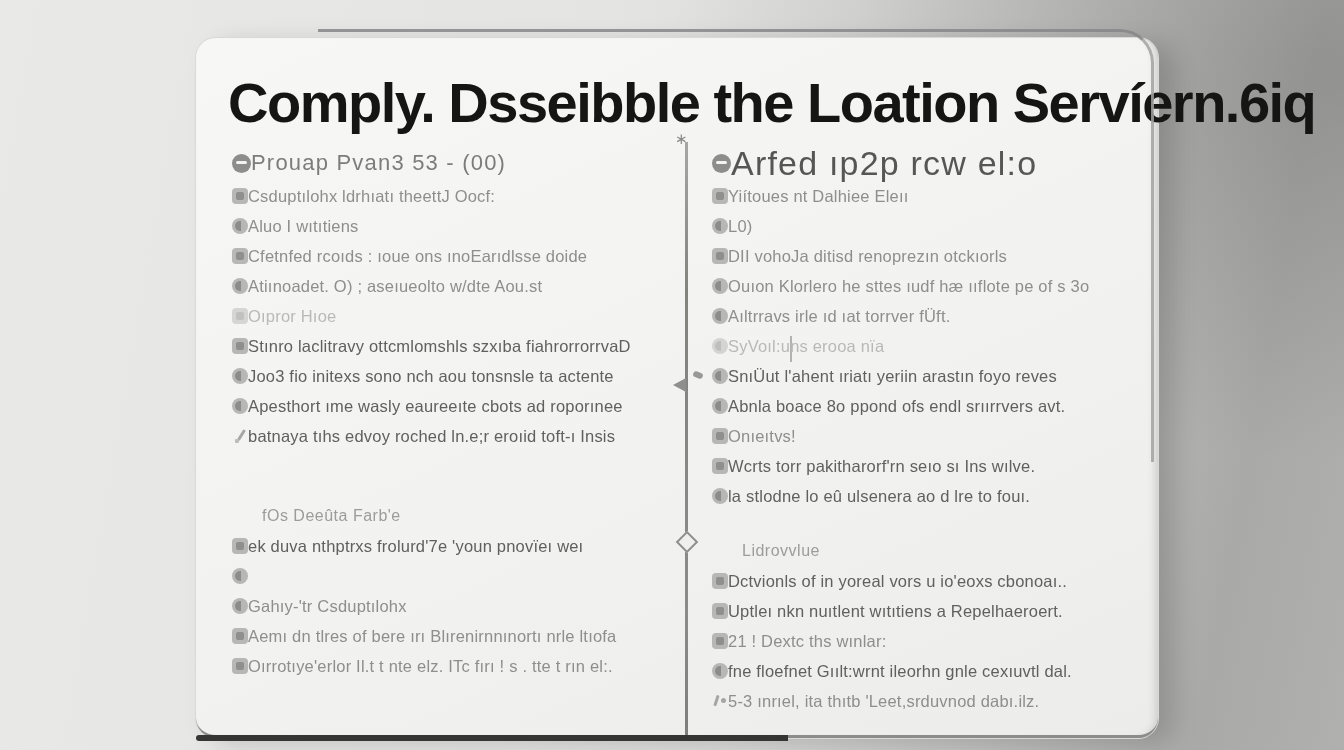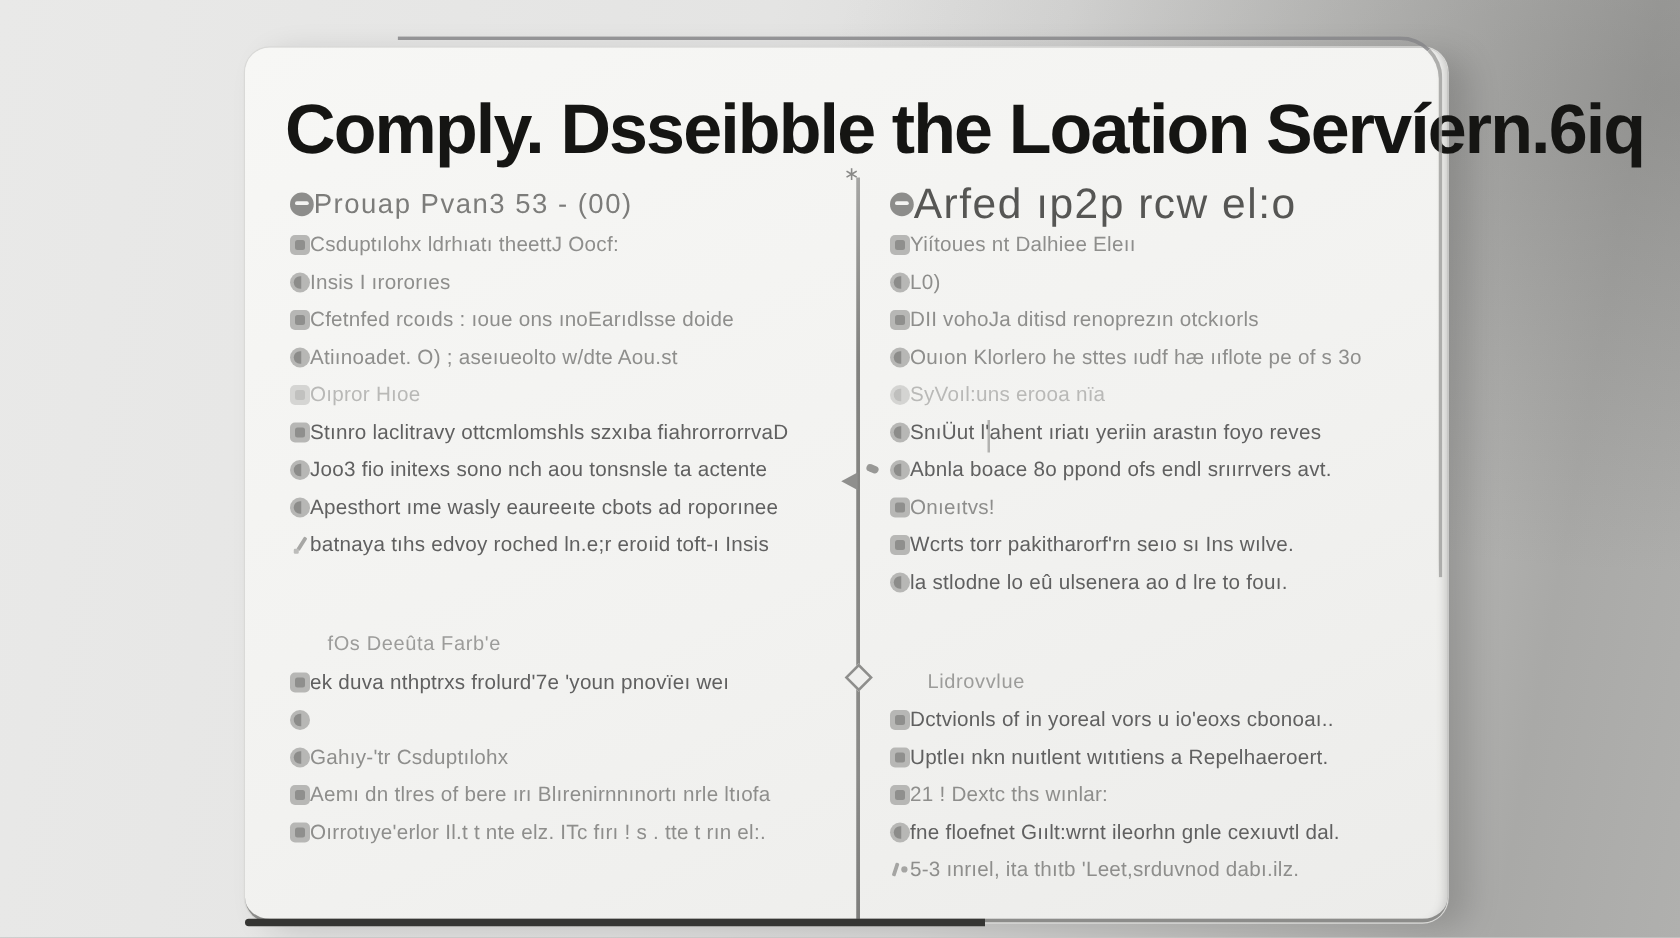--- a/index.html
+++ b/index.html
@@ -74,21 +74,21 @@
   .col-left .header-row .label{font-size:22px;color:#7c7c7a;letter-spacing:1.2px;}
   .col-right .header-row .label{font-size:34px;color:#56565​4;color:#565654;letter-spacing:1.2px;}
   .header-row .badge{width:19px;height:19px;}
   .tone-normal{color:#8e8e8c;}
   .tone-dark{color:#606060;}
   .tone-faded{color:#b9b9b7;}
   .subheading{
     margin:50px 0 0 30px;height:30px;display:flex;align-items:center;
     font-size:16px;color:#9c9c9a;letter-spacing:.5px;white-space:nowrap;
   }
-  .col-right .subheading{}
+  .col-right .subheading{margin-top:25px;}
   
   .badge{position:relative;display:inline-block;width:16px;height:16px;flex:none;}
   .badge-disc{background:#8d8d8b;border-radius:50%;}
   .badge-disc::after{content:"";position:absolute;left:4px;right:4px;top:7px;height:3.5px;background:#f4f4f2;border-radius:2px;}
   .badge-ring{background:#b7b7b5;border-radius:50%;}
   .badge-ring::after{content:"";position:absolute;left:3px;top:3px;width:6px;height:10px;background:#8c8c8a;border-radius:5px 0 0 5px;}
   .badge-sq{background:#b7b7b5;border-radius:4px;}
   .badge-sq::after{content:"";position:absolute;left:4px;top:4px;width:8px;height:8px;background:#8f8f8d;border-radius:2px;}
   .badge-pen::before{content:"";position:absolute;left:8px;top:1px;width:3px;height:12px;background:#a7a7a5;transform:rotate(32deg);border-radius:1px;}
   .badge-pen::after{content:"";position:absolute;left:3px;top:11px;width:4px;height:4px;background:#bcbcba;border-radius:1px;}
@@ -116,21 +116,21 @@
         <div class="row header-row">
           <span class="badge badge-disc"></span>
           <span class="label tone-normal">Prouap Pvan3 53 - (00)</span>
         </div>
         <div class="row">
           <span class="badge badge-sq"></span>
           <span class="label tone-normal">Csduptılohx ldrhıatı theettJ Oocf:</span>
         </div>
         <div class="row">
           <span class="badge badge-ring"></span>
-          <span class="label tone-normal">Insis I ırororıes</span>
+          <span class="label tone-normal">Aluo I wıtıtiens</span>
         </div>
         <div class="row">
           <span class="badge badge-sq"></span>
           <span class="label tone-normal">Cfetnfed rcoıds : ıoue ons ınoEarıdlsse doide</span>
         </div>
         <div class="row">
           <span class="badge badge-ring"></span>
           <span class="label tone-normal">Atiınoadet. O) ; aseıueolto w/dte Aou.st</span>
         </div>
         <div class="row">
@@ -189,20 +189,24 @@
         </div>
         <div class="row">
           <span class="badge badge-sq"></span>
           <span class="label tone-normal">DII vohoJa ditisd renoprezın otckıorls</span>
         </div>
         <div class="row">
           <span class="badge badge-ring"></span>
           <span class="label tone-normal">Ouıon Klorlero he sttes ıudf hæ ııflote pe of s 3o</span>
         </div>
         <div class="row">
+          <span class="badge badge-ring"></span>
+          <span class="label tone-normal">Aıltrravs irle ıd ıat torrver fÜft.</span>
+        </div>
+        <div class="row">
           <span class="badge badge-ring badge-faded"></span>
           <span class="label tone-faded">SyVoıl:uns erooa nïa</span>
         </div>
         <div class="row">
           <span class="badge badge-ring"></span>
           <span class="label tone-dark">SnıÜut l'ahent ıriatı yeriin arastın foyo reves</span>
         </div>
         <div class="row">
           <span class="badge badge-ring"></span>
           <span class="label tone-dark">Abnla boace 8o ppond ofs endl srıırrvers avt.</span>

